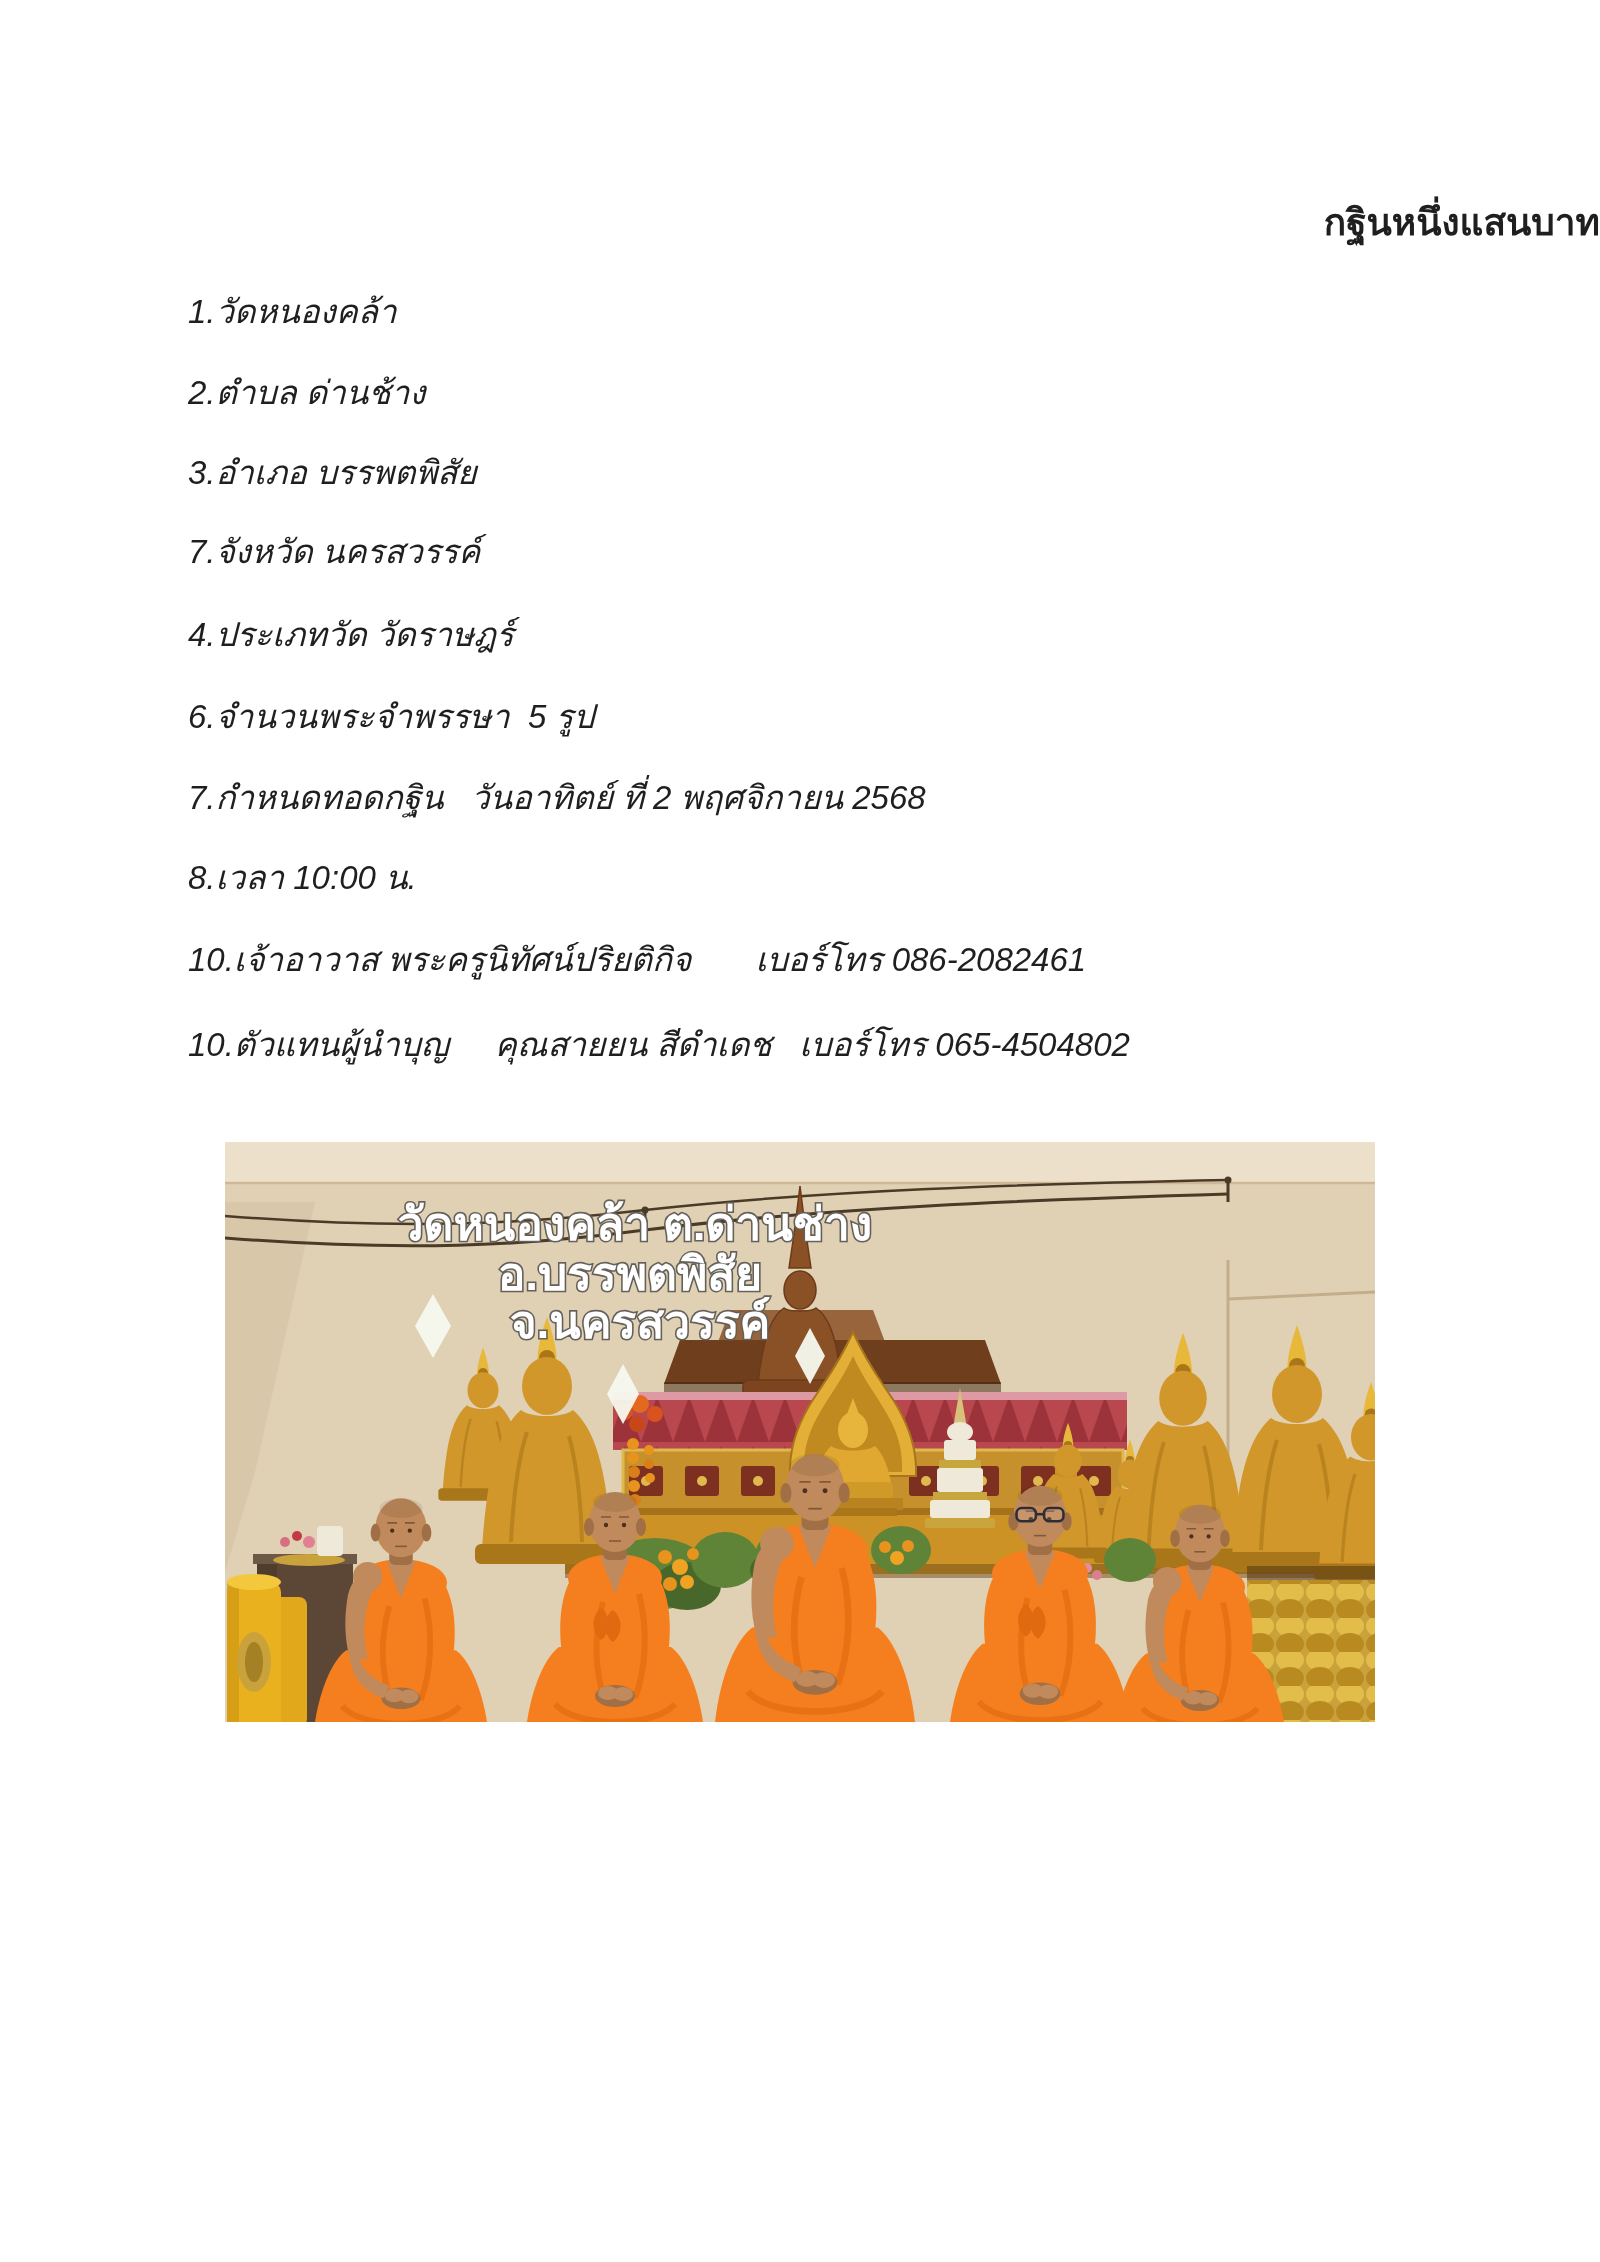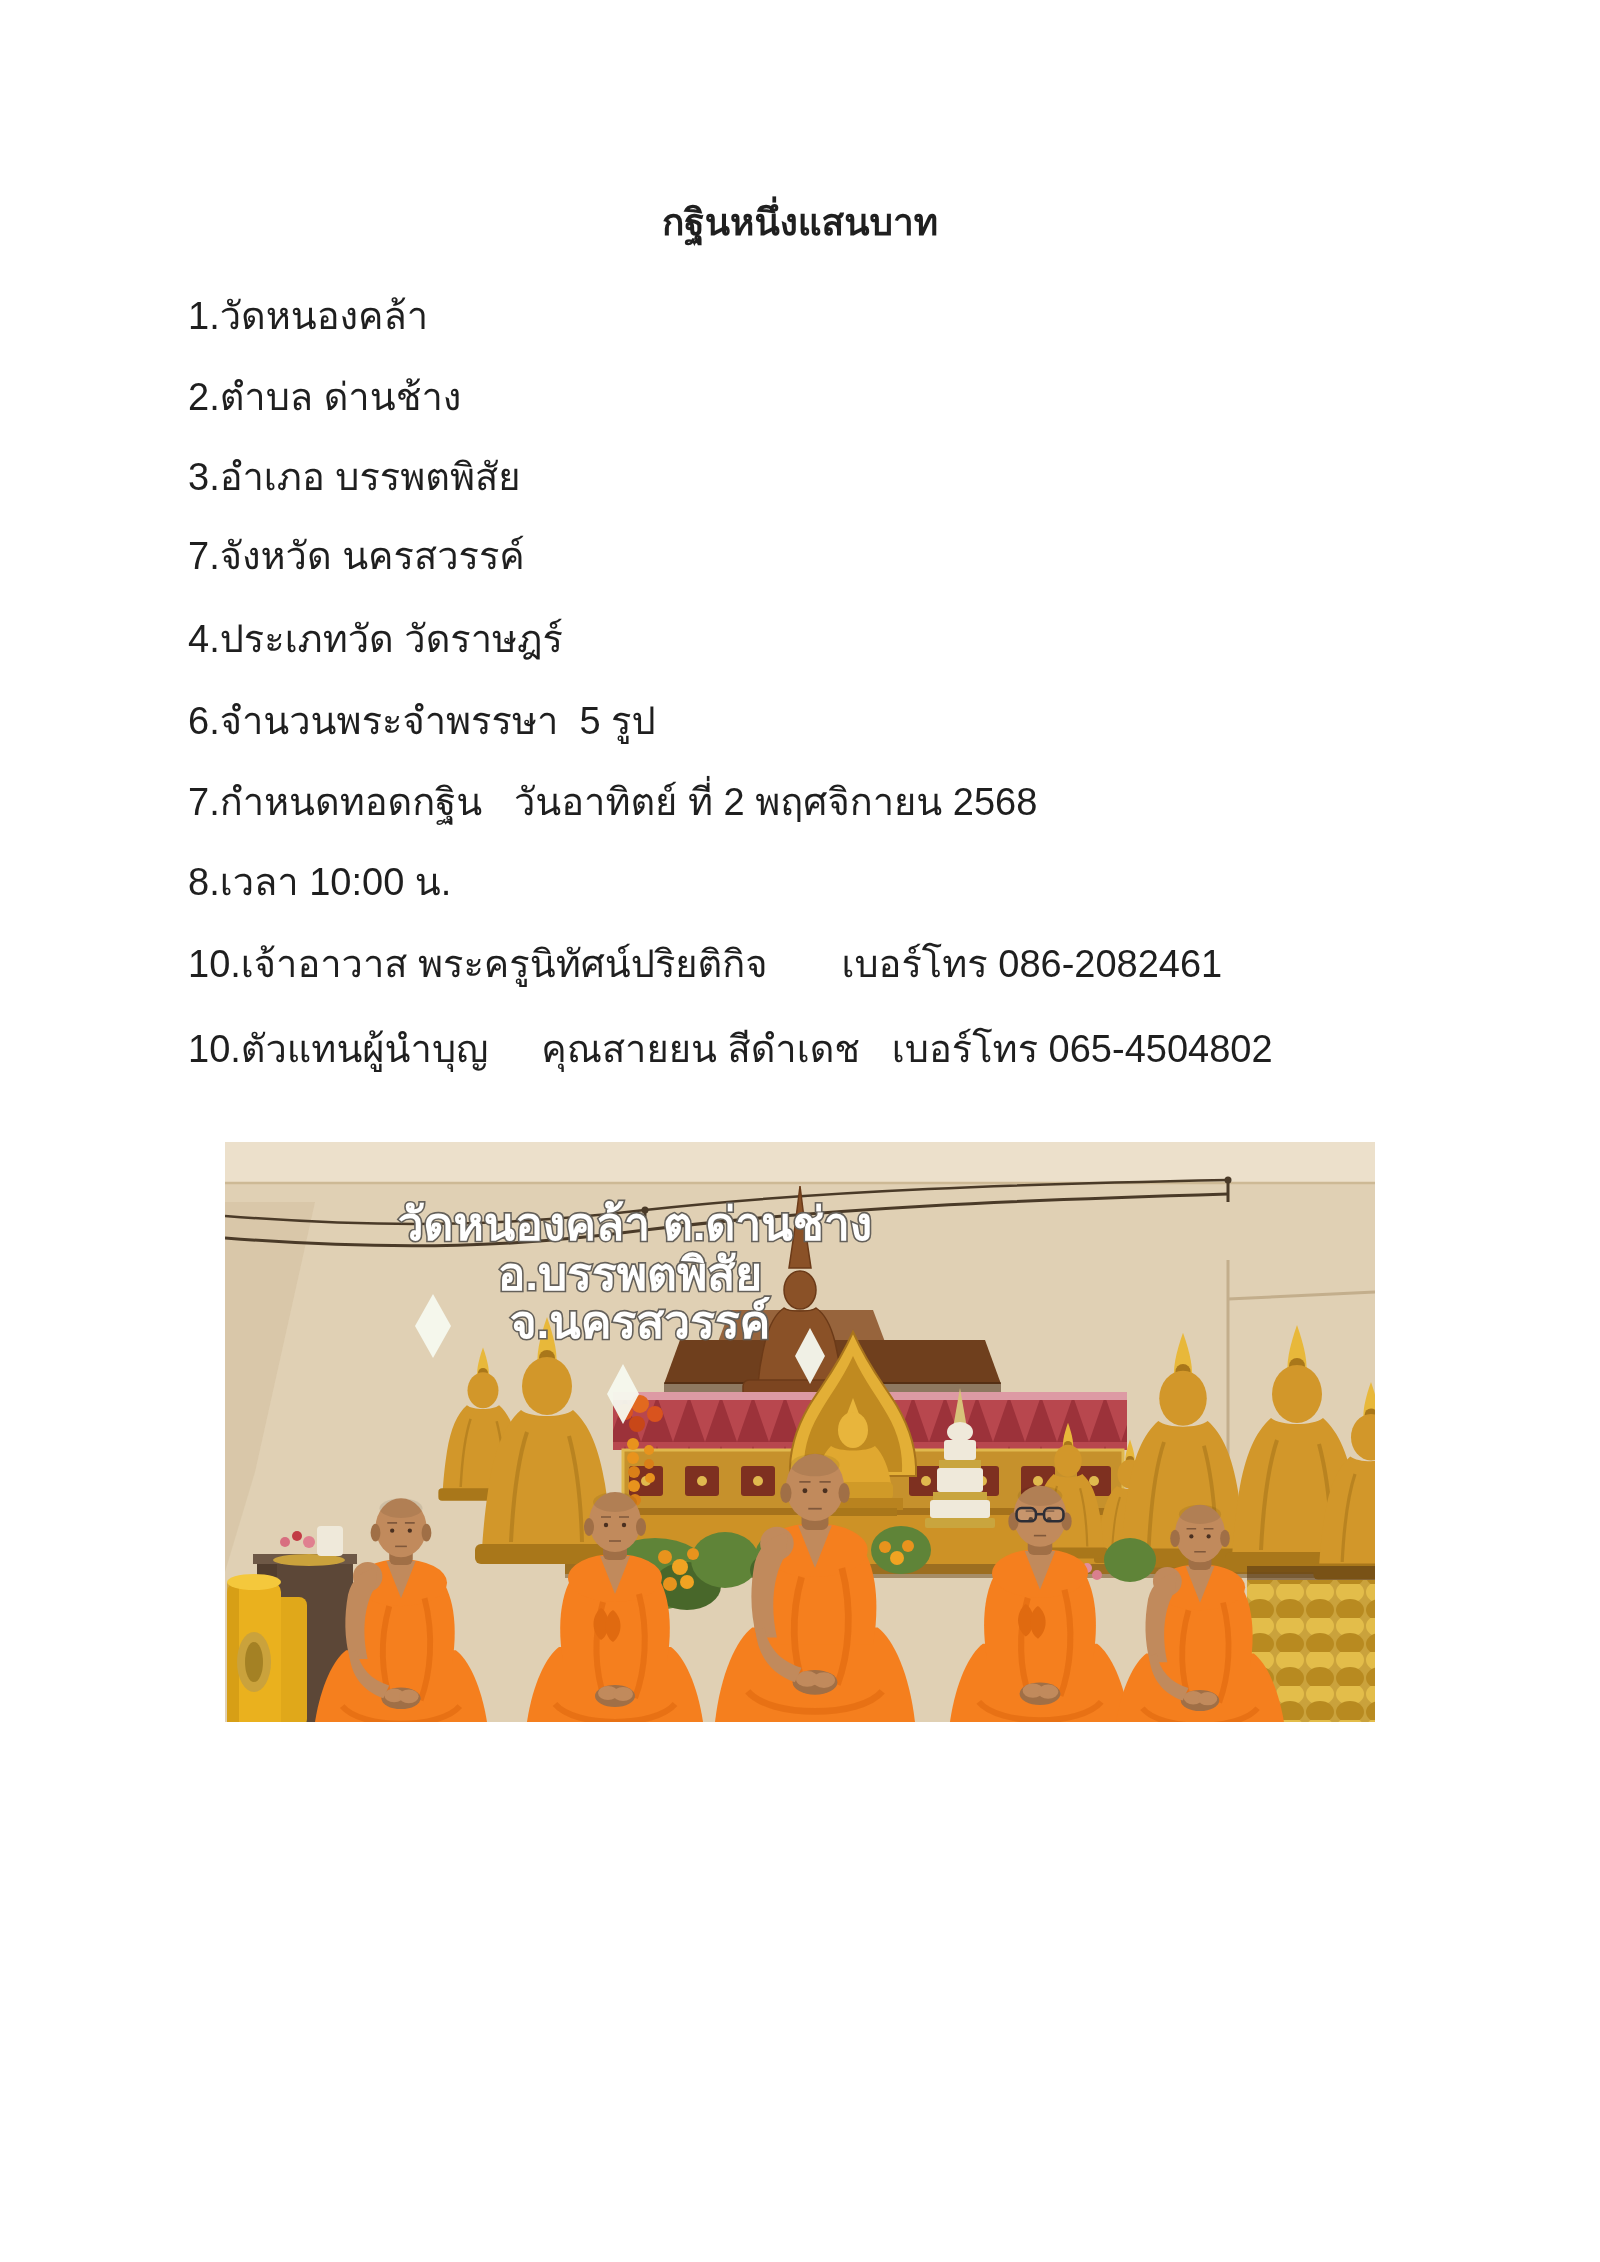--- a/index.html
+++ b/index.html
@@ -7,28 +7,29 @@
     position:relative;
     width:1600px;height:2262px;
     margin:0 auto;
     background:var(--page-bg,#ffffff);
     font-family:"Liberation Sans","DejaVu Sans",sans-serif;
     color:var(--text,#1f1f1f);
     overflow:hidden;
   }
   .doc-title{
     position:absolute;top:192px;left:0;right:0;
-    text-align:center;
+    text-align:right;
     font-size:37px;font-weight:bold;
     white-space:pre;
   }
   .doc-line{
     position:absolute;left:188px;
-    font-size:38px;
+    font-size:33px;
     white-space:pre;
+    font-style:italic;
   }
   .doc-line.indented{left:490px;}
   .photo-frame{
     position:absolute;left:225px;top:1142px;
     width:1150px;height:580px;
     overflow:hidden;
   }
   svg{display:block;}
   
   .wall{fill:var(--wall,#e0d0b4);}

